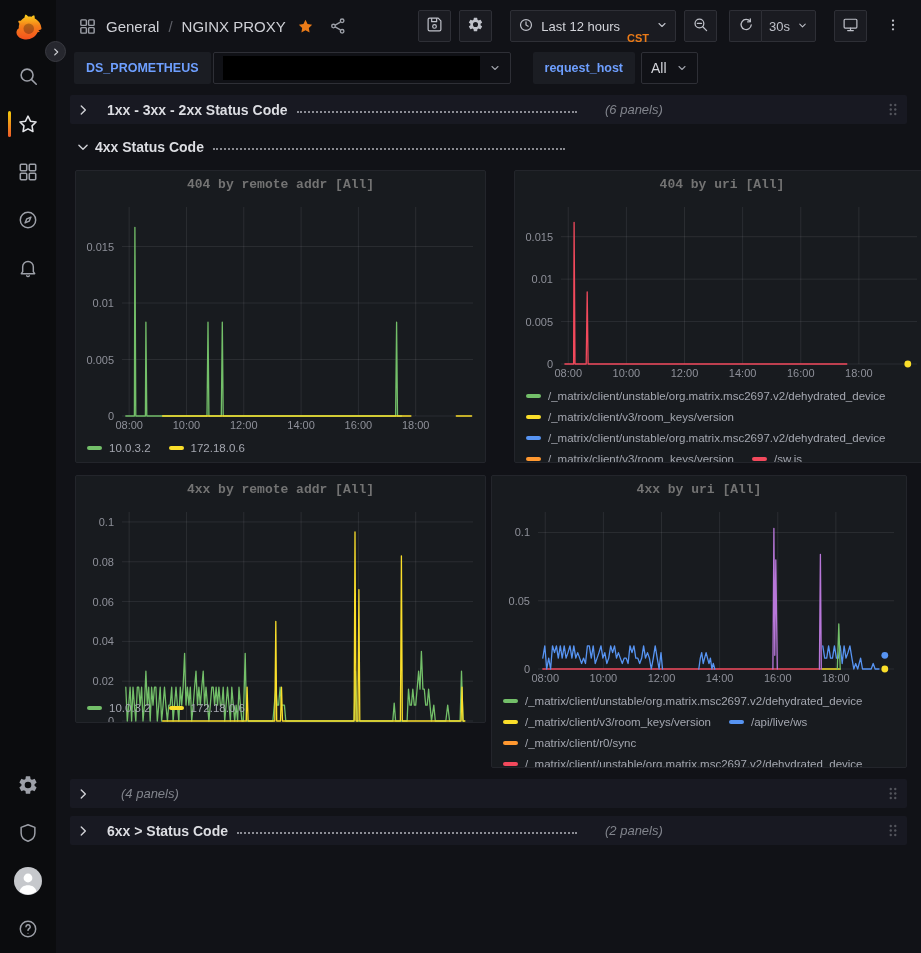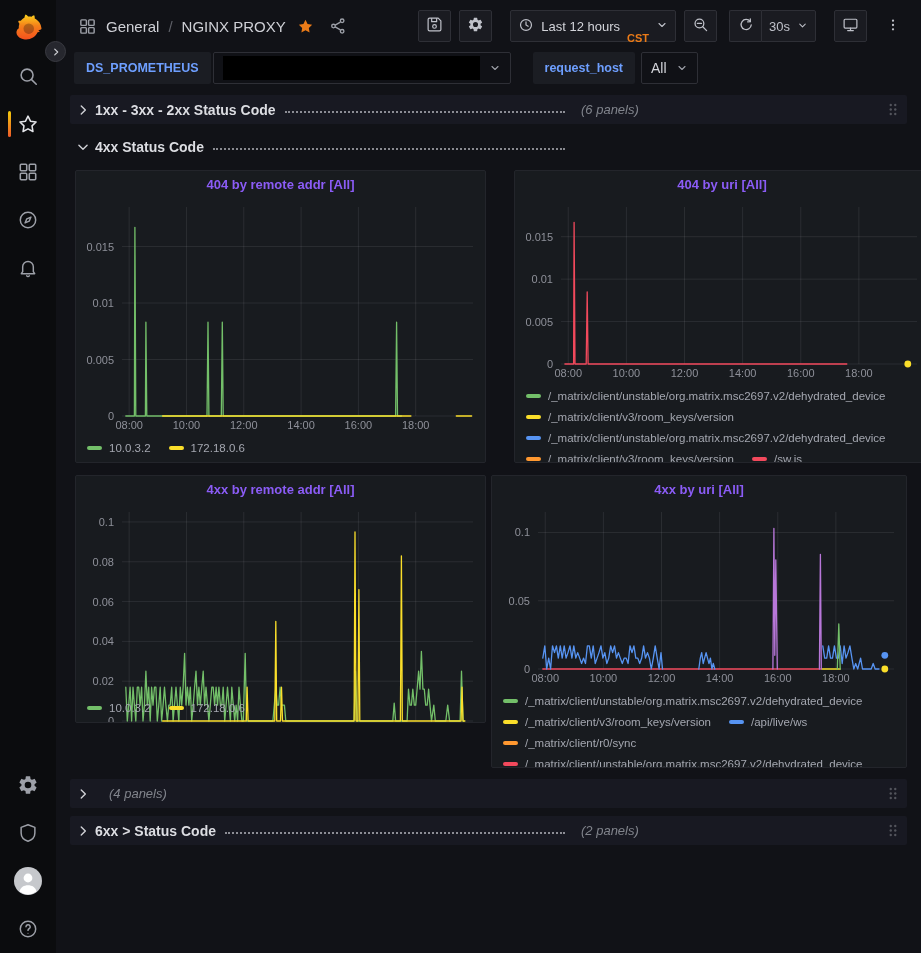--- a/index.html
+++ b/index.html
@@ -43,35 +43,35 @@
   .var-select { height:32px; display:flex; align-items:center; background:#101116; border:1px solid #2E2F36; border-radius:2px; padding:0 9px; margin-left:2px; cursor:pointer; }
   .var-select.wide { width:298px; }
   .redacted { flex:1; height:24px; background:#000; }
   .chev { color:#9DA0A8; display:flex; margin-left:9px; }
   .var-gap { width:22px; }
   .all-val { color:#D3D4DA; font-size:14px; }
 
   
   .dash { position:absolute; left:56px; top:92px; right:0; bottom:0; }
   .dash-row { position:absolute; height:29px; display:flex; align-items:center; padding:0 8px 0 6px; cursor:pointer; }
-  .dash-row.collapsed { background:#181922; border-radius:2px; }
+  .dash-row.collapsed { background:#181922; border-radius:2px;gap:12px; }
   .row-chev { display:flex; color:#D0D1D6; margin-right:5px; }
   .row-left { display:flex; align-items:center; width:472px; min-width:0; }
   .row-title { font-size:14px; font-weight:700; color:#DCDDE2; white-space:nowrap; }
   .row-dots { flex:1; height:16px; border-bottom:2px dotted rgba(212,213,220,0.62); margin:0 2px 9px 9px; align-self:flex-end; }
   .row-count { font-size:13px; font-style:italic; color:#81848C; margin-left:14px; white-space:nowrap; }
   .drag-handle { margin-left:auto; display:flex; color:#53555C; cursor:grab; }
 
   
   .panel { position:absolute; background:#181B1F; border:1px solid #23252B; border-radius:2px; display:flex; flex-direction:column; overflow:hidden; }
   .p1 { left:19px;  top:78px;  width:411px; height:293px; }
   .p2 { left:458px; top:78px;  width:416px; height:293px; }
   .p3 { left:19px;  top:383px; width:411px; height:248px; }
   .p4 { left:435px; top:383px; width:416px; height:293px; }
-  .panel-title { height:26px; flex:none; display:flex; align-items:center; justify-content:center; font-size:13px; font-weight:600; color:#8b5cf6; cursor:pointer; }
+  .panel-title { height:26px; flex:none; display:flex; align-items:center; justify-content:center; font-size:13px; font-weight:600; color:#737373; cursor:pointer;font-family:Liberation Mono, monospace; }
   .chart { flex:1 1 auto; min-height:0; cursor:crosshair; }
   .legend { flex:none; display:flex; flex-wrap:wrap; align-content:flex-start; column-gap:18px; padding:3px 8px 4px 11px; overflow:hidden; }
   .legend.multi { max-height:80px; }
   .legend.single { height:28px; }
   .legend-item { display:inline-flex; align-items:center; gap:7px; height:21px; font-size:11.5px; color:#A4A7B0; white-space:nowrap; cursor:pointer; }
   .legend-item .swatch { width:15px; height:4px; border-radius:2px; flex:none; }
 </style>
 </head>
 <body>
 

